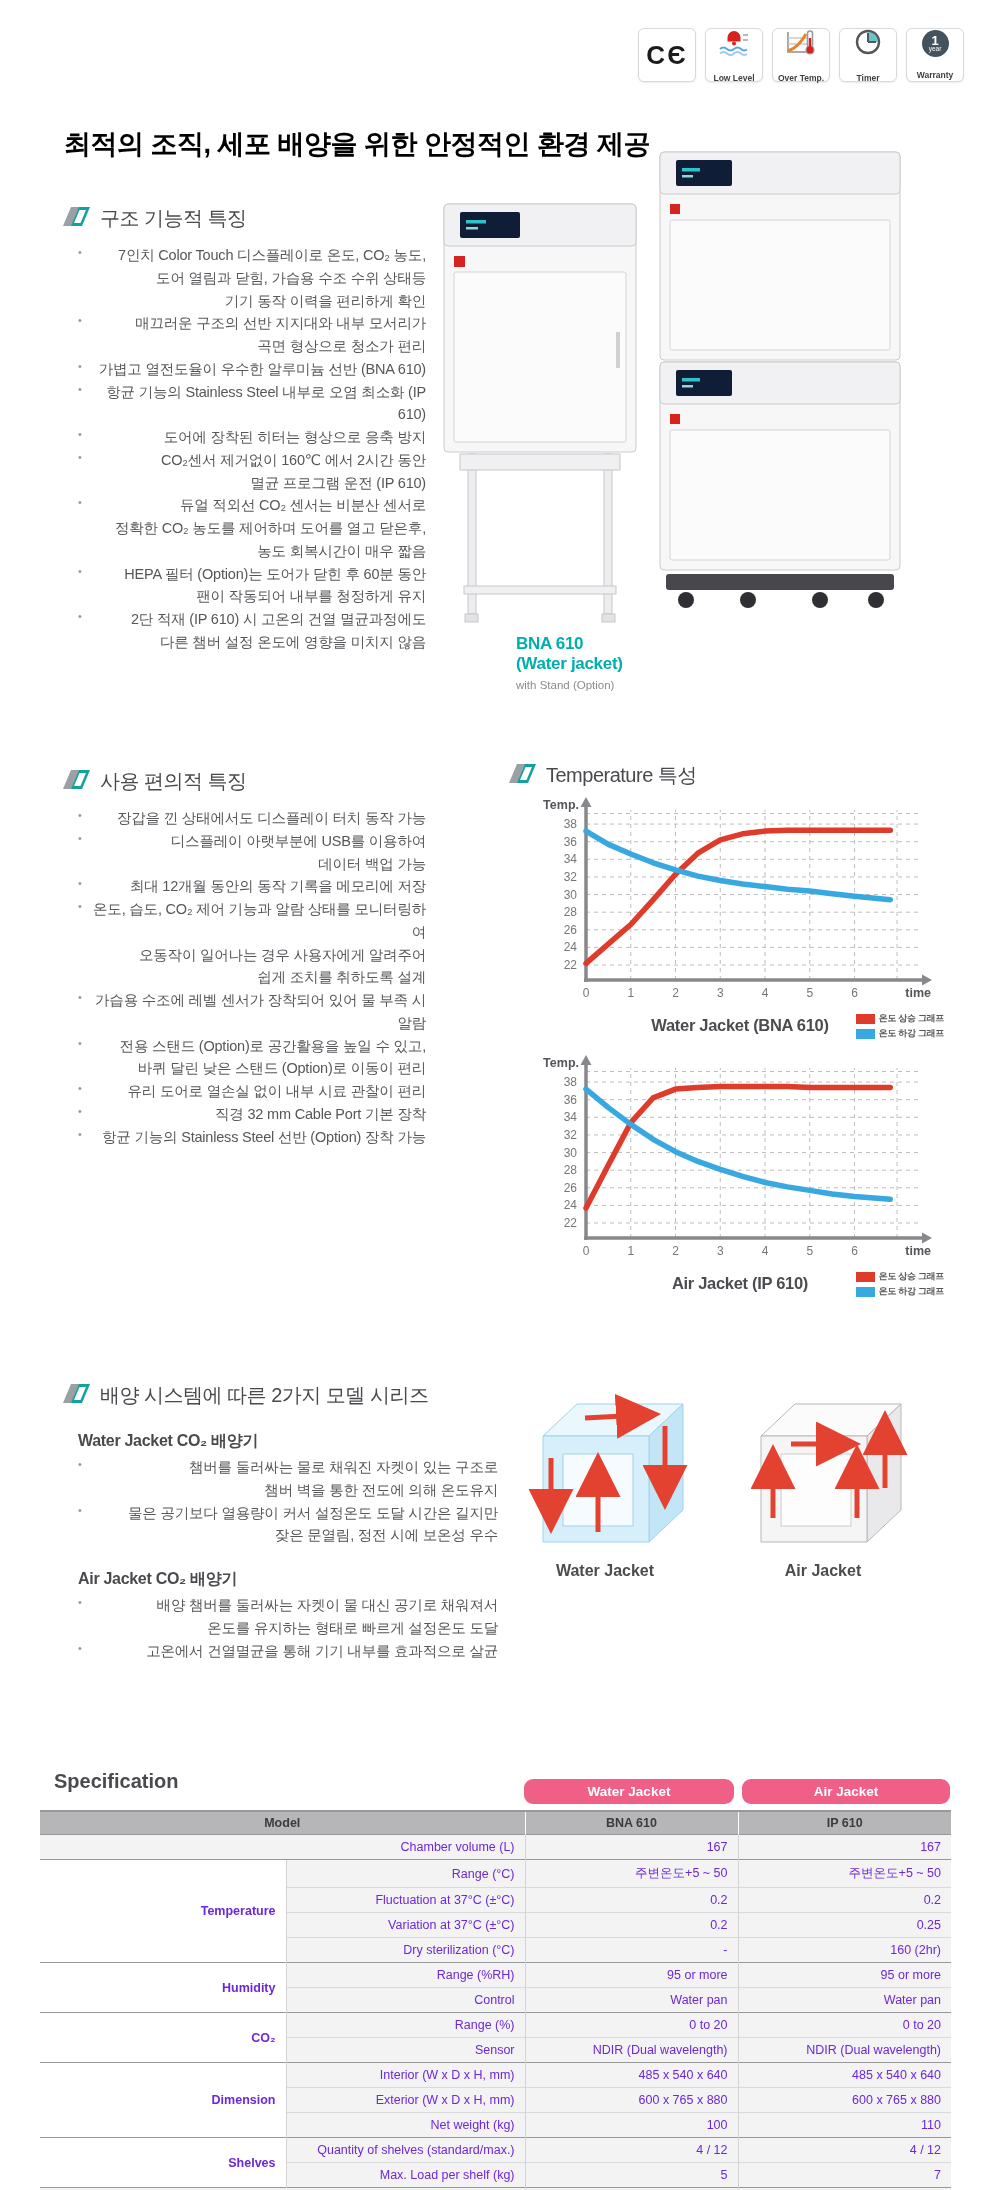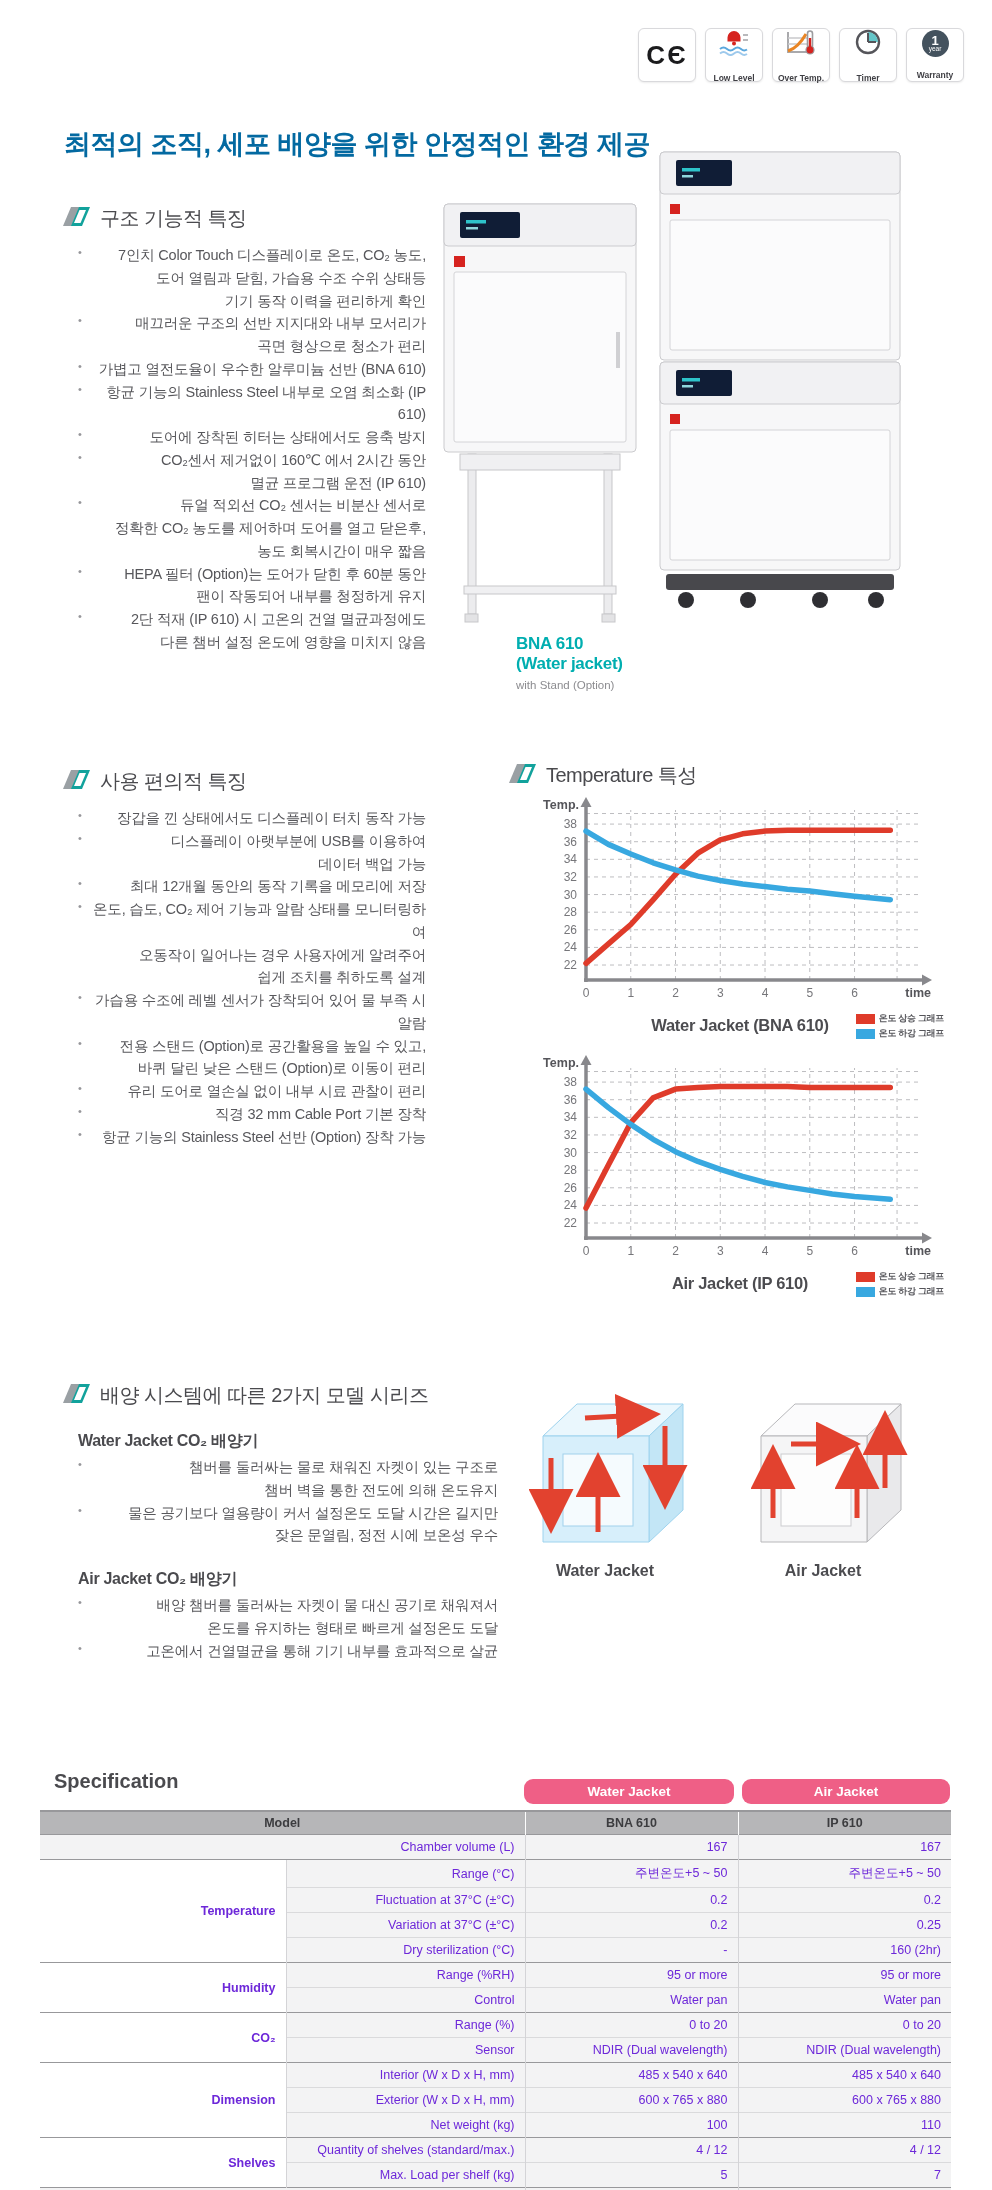--- a/index.html
+++ b/index.html
@@ -11,21 +11,21 @@
   .badge{width:56px;height:52px;background:#fff;border:1px solid #d9d9dc;border-radius:6px;
          box-shadow:0 1px 2px rgba(0,0,0,.08);display:flex;flex-direction:column;align-items:center;justify-content:center;}
   .badge .lbl{font-size:8.5px;font-weight:bold;color:#3f3f44;line-height:1.05;margin-top:14px;}
   .ce-text{font-size:26px;font-weight:bold;color:#1b1b1d;letter-spacing:2px;line-height:1;}
   .wcircle{width:27px;height:27px;border-radius:50%;background:#44525e;color:#fff;display:flex;flex-direction:column;
            align-items:center;justify-content:center;line-height:.9;}
   .wcircle .n{font-size:13px;font-weight:bold;}
   .wcircle .y{font-size:6.5px;}
 
   
-  .mainhead{position:absolute;left:64px;top:126px;font-size:27px;font-weight:bold;color:#0369a1;letter-spacing:-.5px;}
+  .mainhead{position:absolute;left:64px;top:126px;font-size:27px;font-weight:bold;color:#000000;letter-spacing:-.5px;}
   .sechead{display:flex;align-items:center;gap:10px;}
   .sechead .t{font-size:20px;font-weight:normal;color:#4a4a4e;letter-spacing:-.5px;}
 
   
   ul.feat{list-style:none;margin:12px 0 0 0;padding:0 0 0 16px;width:348px;text-align:right;}
   ul.feat li{position:relative;padding-left:13px;font-size:14.5px;line-height:1.57;color:#57575b;
              white-space:pre-line;letter-spacing:-.2px;}
   ul.feat li::before{content:"\2022";position:absolute;left:0;top:0;color:#96969a;font-size:11px;}
 
   
@@ -149,21 +149,21 @@
       <span class="t">구조 기능적 특징</span>
     </div>
     <ul class="feat">
       <li>7인치 Color Touch 디스플레이로 온도, CO₂ 농도,
 도어 열림과 닫힘, 가습용 수조 수위 상태등
 기기 동작 이력을 편리하게 확인</li>
       <li>매끄러운 구조의 선반 지지대와 내부 모서리가
 곡면 형상으로 청소가 편리</li>
       <li>가볍고 열전도율이 우수한 알루미늄 선반 (BNA 610)</li>
       <li>항균 기능의 Stainless Steel 내부로 오염 최소화 (IP 610)</li>
-      <li>도어에 장착된 히터는 상태에서도 응축 방지</li>
+      <li>도어에 장착된 히터는 형상으로 응축 방지</li>
       <li>CO₂센서 제거없이 160℃ 에서 2시간 동안
 멸균 프로그램 운전 (IP 610)</li>
       <li>듀얼 적외선 CO₂ 센서는 비분산 센서로
 정확한 CO₂ 농도를 제어하며 도어를 열고 닫은후,
 농도 회복시간이 매우 짧음</li>
       <li>HEPA 필터 (Option)는 도어가 닫힌 후 60분 동안
 팬이 작동되어 내부를 청정하게 유지</li>
       <li>2단 적재 (IP 610) 시 고온의 건열 멸균과정에도
 다른 챔버 설정 온도에 영향을 미치지 않음</li>
     </ul>

